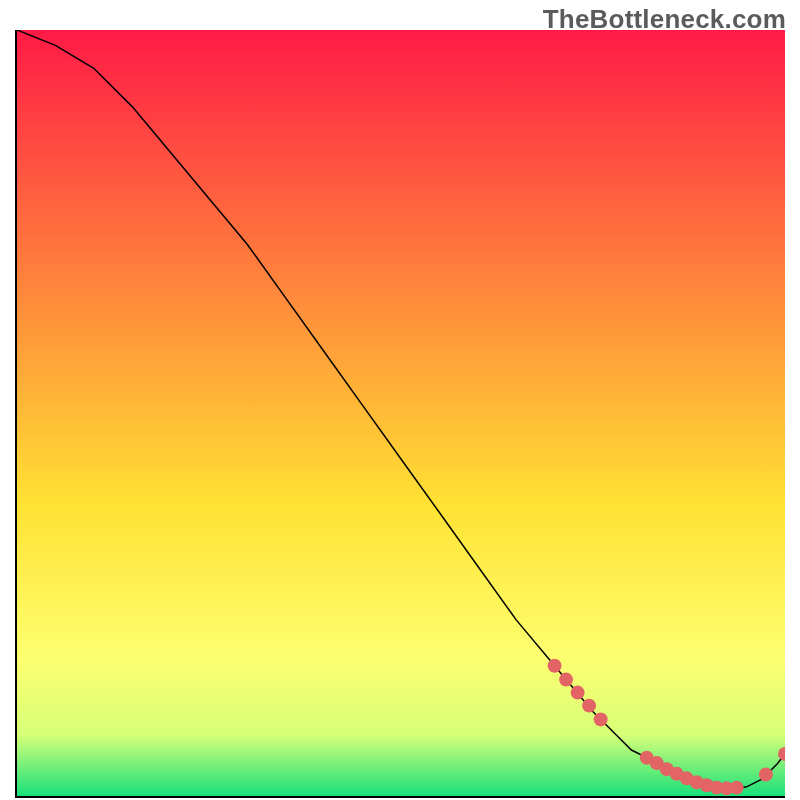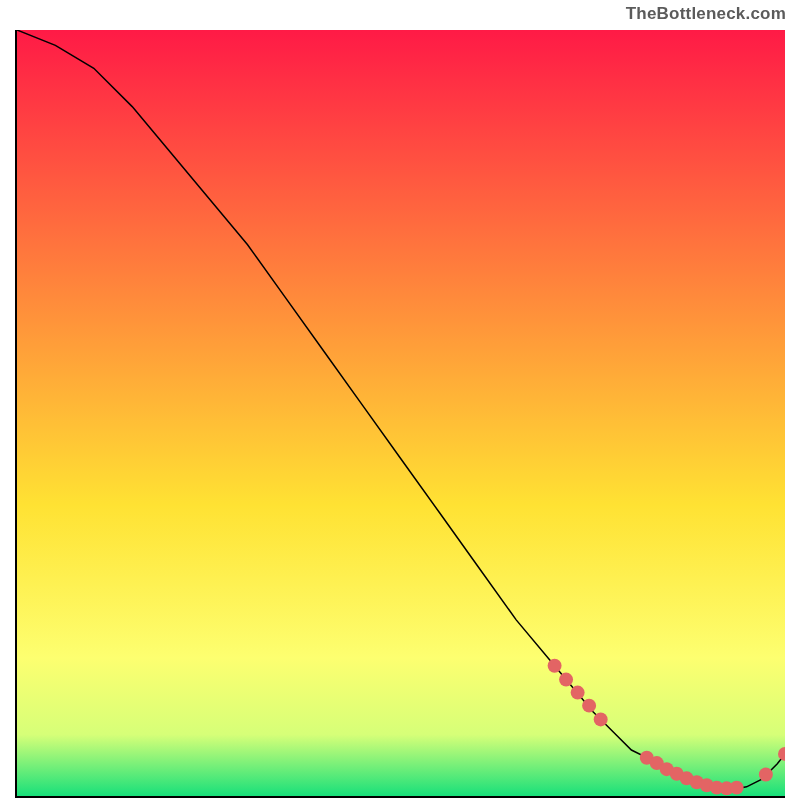--- a/index.html
+++ b/index.html
@@ -12,21 +12,21 @@
   }
   .stage {
     position: relative;
     width: 800px;
     height: 800px;
   }
   .watermark {
     position: absolute;
     top: 4px;
     right: 14px;
-    font-size: 17px;
+    font-size: 26px;
     font-weight: 600;
     color: #5b5b5b;
     letter-spacing: 0.2px;
     font-family: Arial, Helvetica, sans-serif;
   }
   .plot {
     position: absolute;
     left: 15px;
     top: 30px;
     width: 770px;

